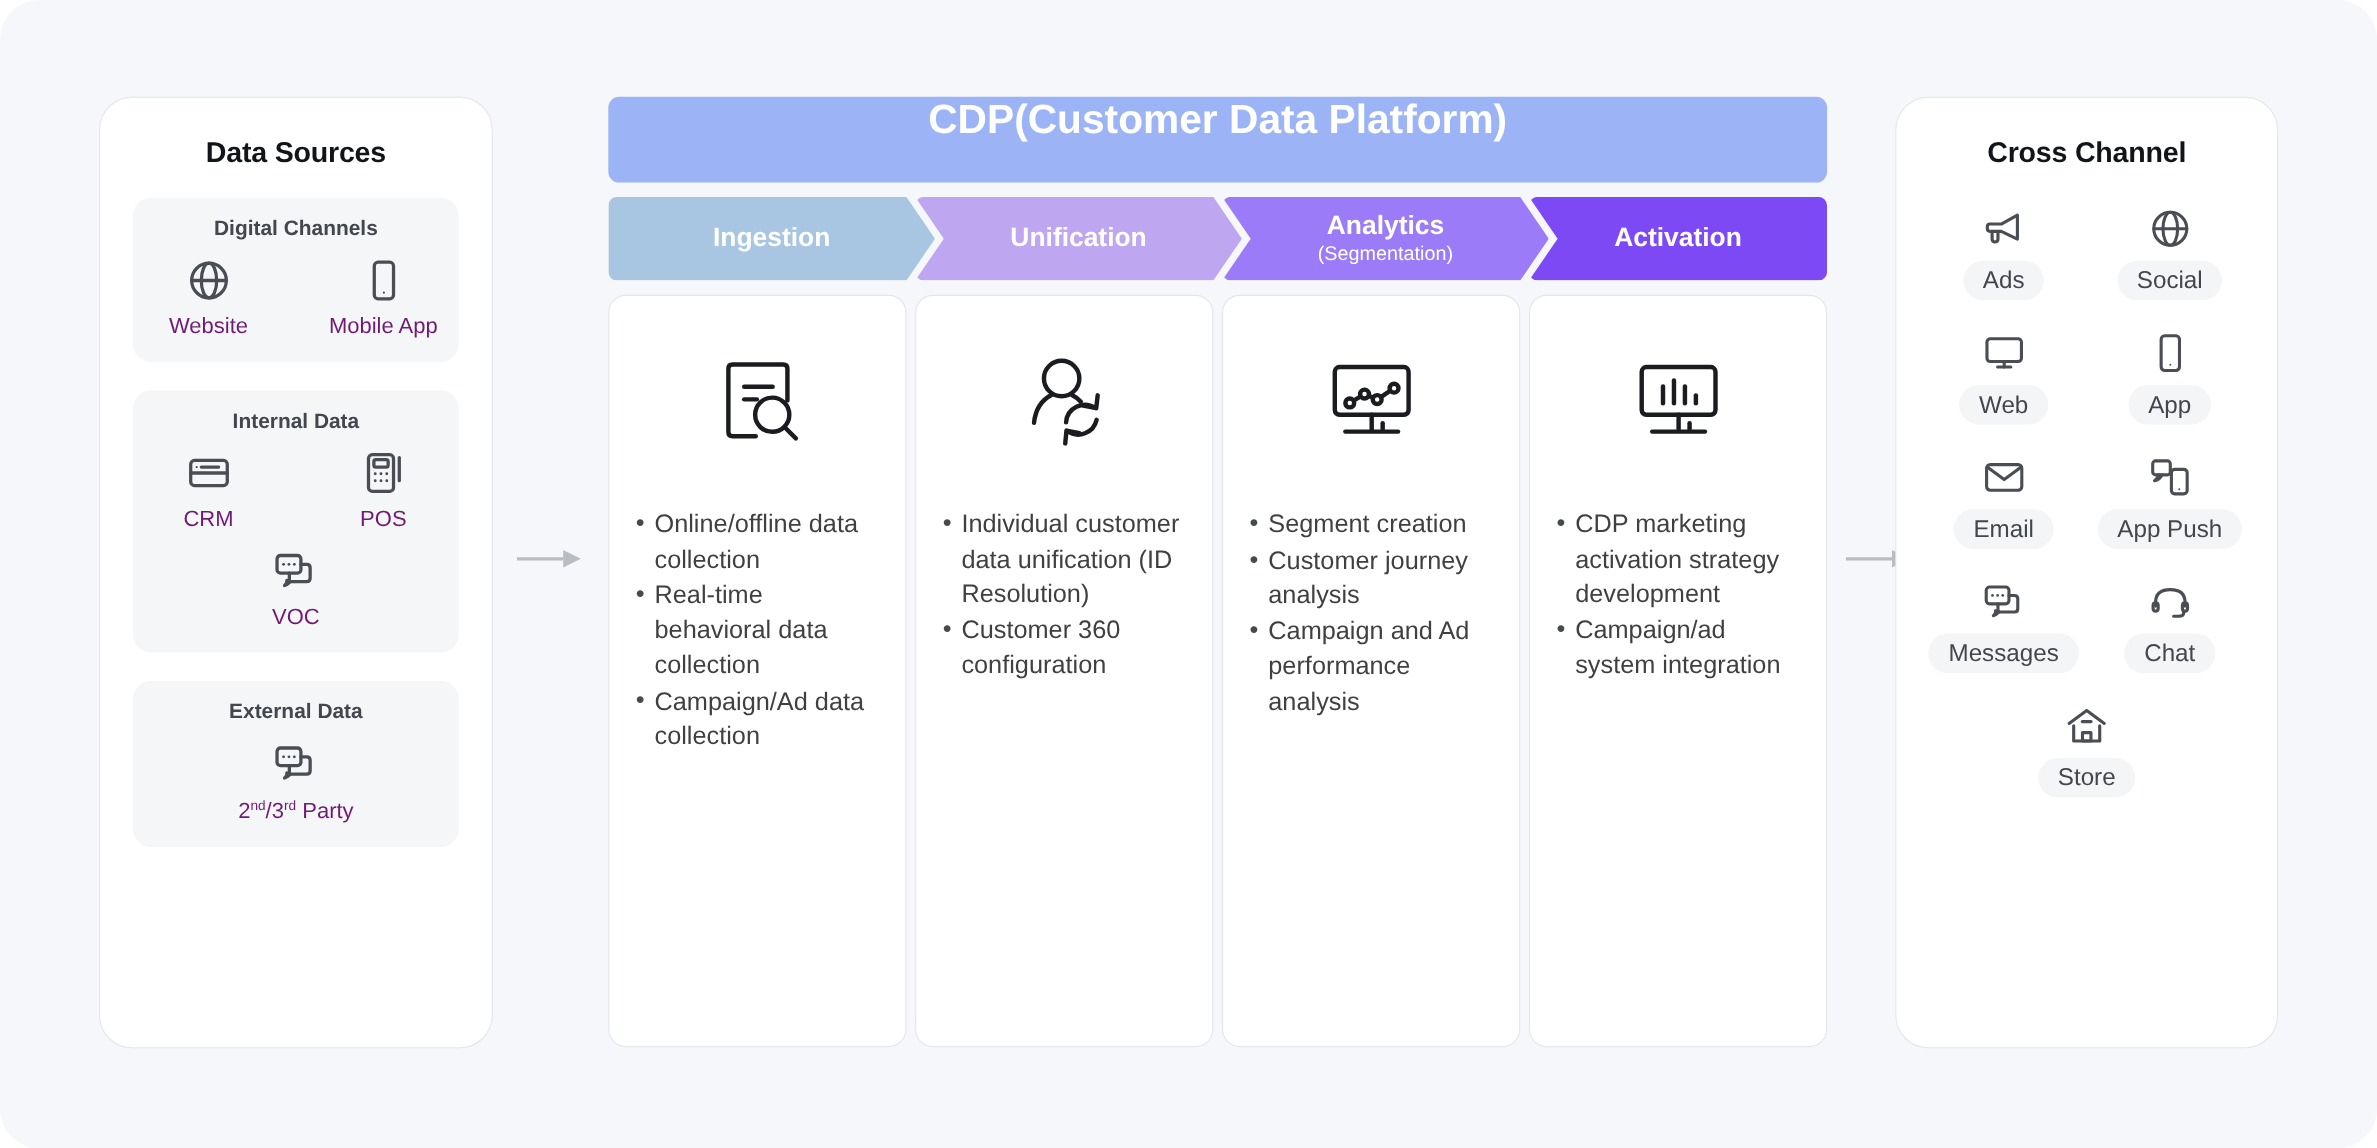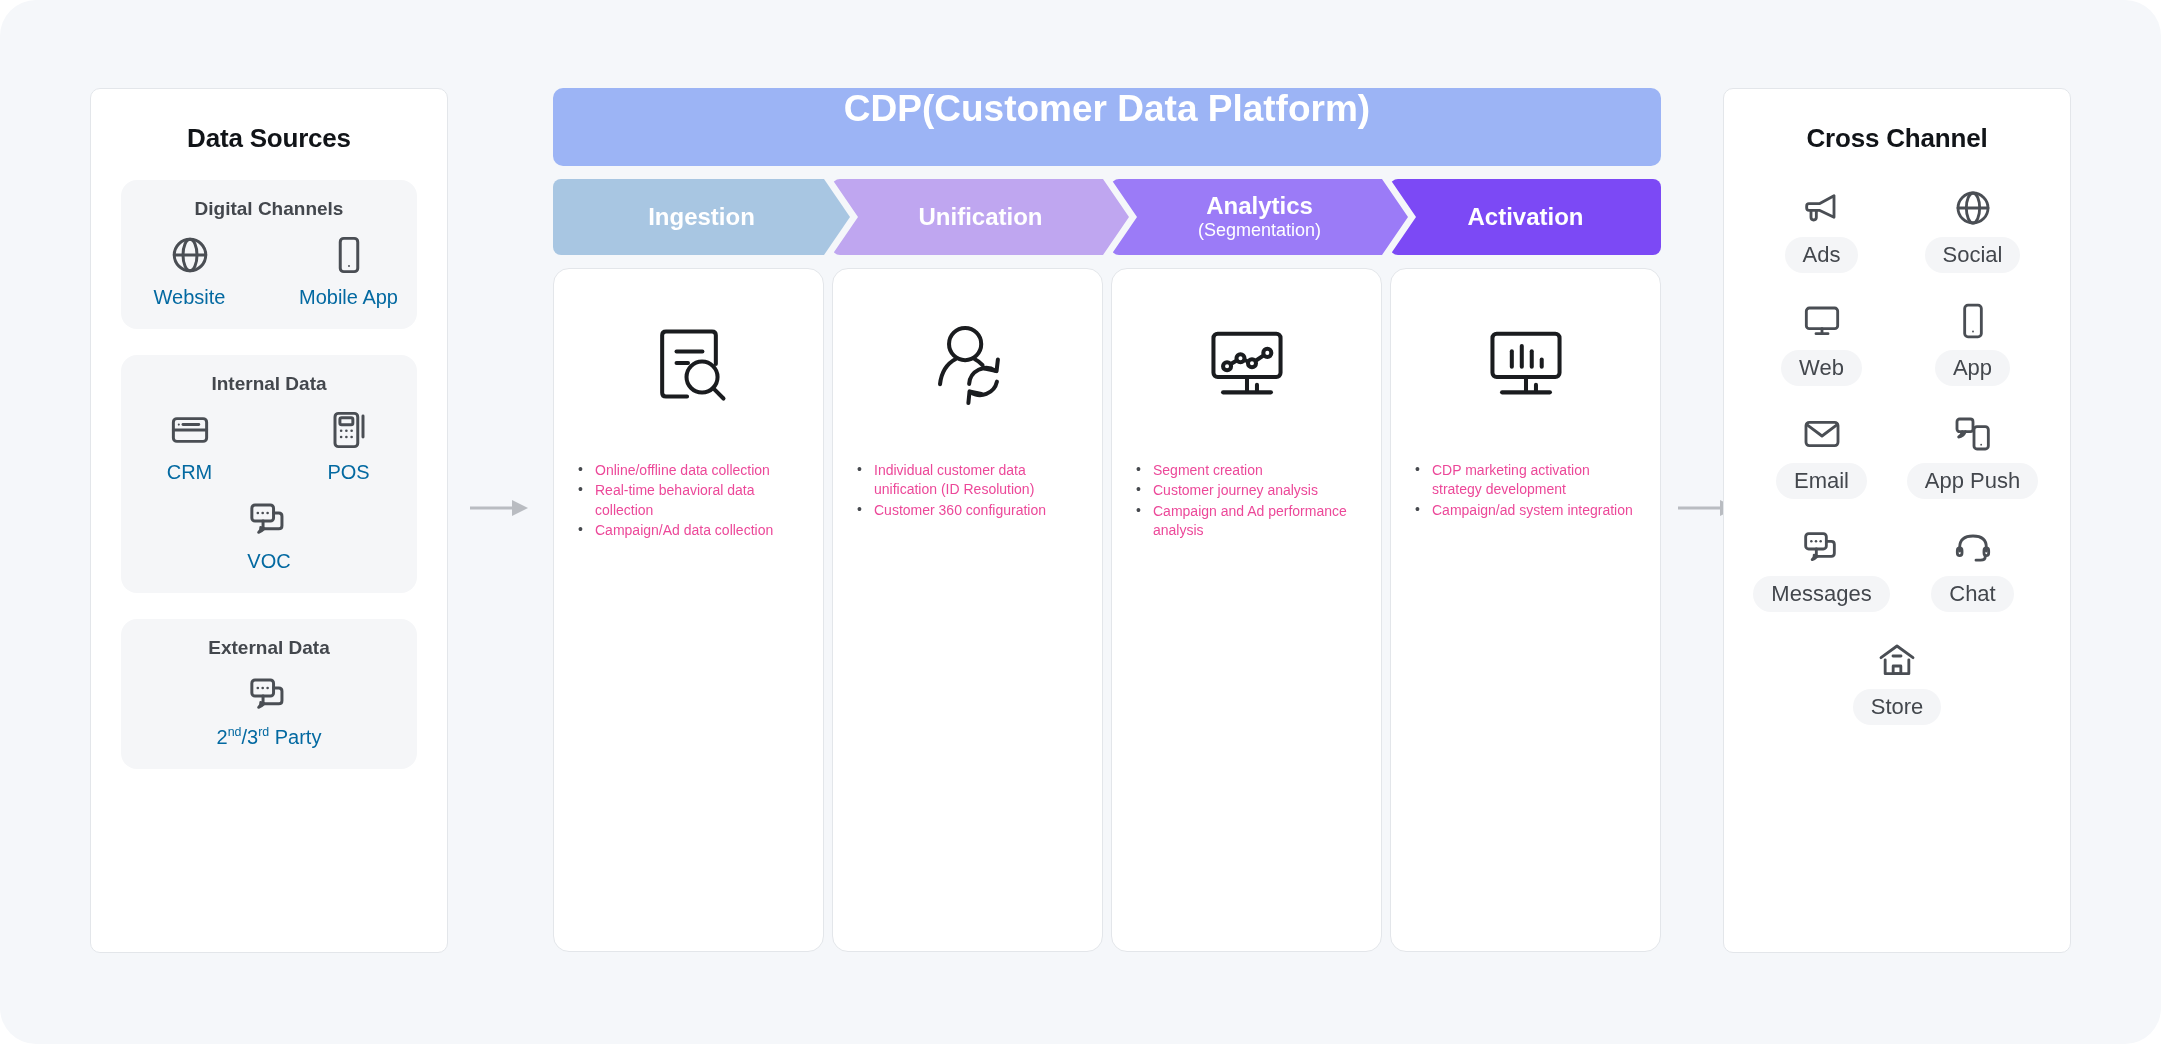--- a/index.html
+++ b/index.html
@@ -19,21 +19,21 @@
     background: #f5f7fa;
     border-radius: 36px;
     overflow: hidden;
   }
 
   
   .panel {
     position: absolute;
     background: #ffffff;
     border: 1px solid #e3e6ea;
-    border-radius: 10px;
+    border-radius: 30px;
   }
 
   .panel-title {
     text-align: center;
     font-size: 26px;
     font-weight: bold;
     color: #111418;
     letter-spacing: -0.2px;
   }
 
@@ -80,21 +80,21 @@
   .ds-item .ico {
     width: 42px;
     height: 42px;
     display: block;
     color: #4a4e54;
   }
 
   .ds-item .lbl {
     margin-top: 10px;
     font-size: 20px;
-    color: #0369a1;
+    color: #701a75;
     white-space: nowrap;
     text-align: center;
   }
 
   .ds-item .lbl sup { font-size: 0.62em; vertical-align: super; }
 
   
   #cdp-banner {
     position: absolute;
     left: 553px;
@@ -171,23 +171,23 @@
     color: #1a1c1f;
   }
   .p-icon svg { width: 92px; height: 92px; }
 
   .p-bullets { margin-top: 38px; }
 
   .p-bullets li {
     list-style: none;
     position: relative;
     padding-left: 17px;
-    font-size: 14px;
+    font-size: 23px;
     line-height: 1.38;
-    color: #ec4899;
+    color: #404040;
   }
   .p-bullets li + li { margin-top: 1px; }
   .p-bullets li::before {
     content: "\2022";
     position: absolute;
     left: 0;
     top: -1px;
     color: #46494e;
   }
 

